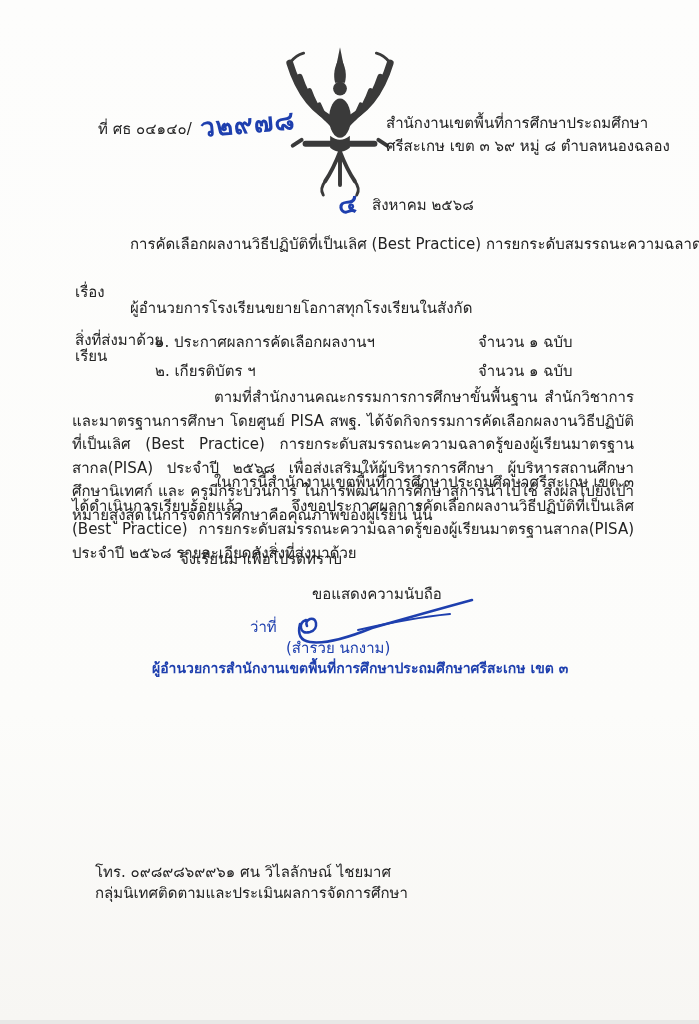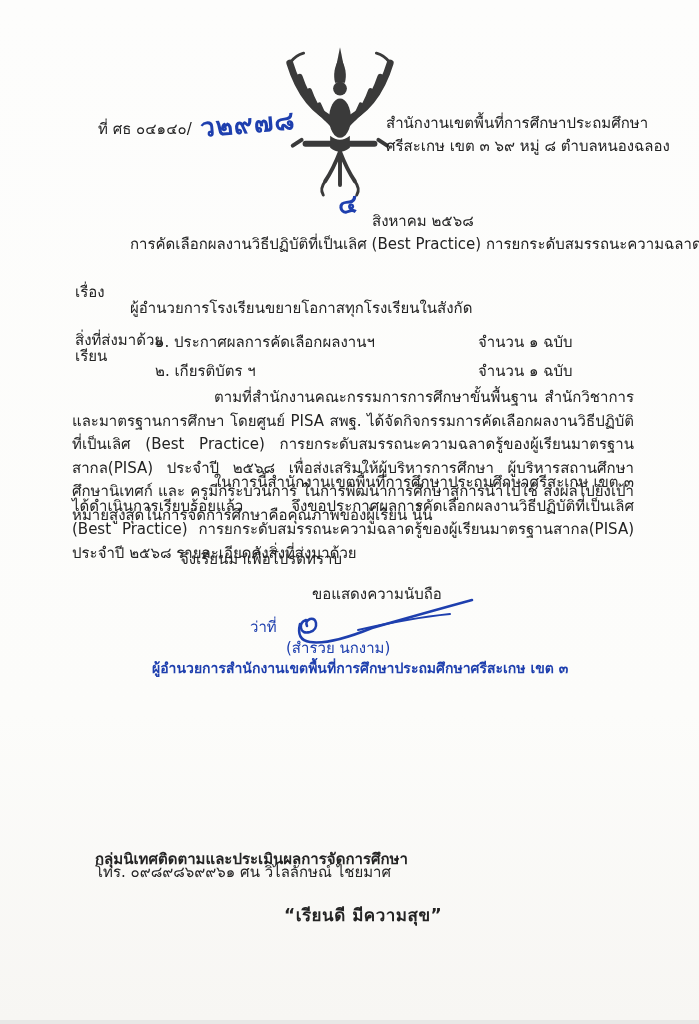--- a/index.html
+++ b/index.html
@@ -25,21 +25,21 @@
     font-weight:600;
     letter-spacing:1px;
     transform:rotate(-5deg);
     display:inline-block;
   }
   .garuda{position:absolute;left:276px;top:40px;width:128px;height:175px;}
   .ref-line{left:98px;top:118px;}
   .ref-hand{position:absolute;left:200px;top:103px;}
   .letterhead{left:386px;top:112px;text-align:left;}
   .date-day{left:338px;top:183px;}
-  .date-rest{left:372px;top:194px;margin-top:16px;}
+  .date-rest{left:372px;top:194px;}
   .row-label{display:inline-block;margin-top:48px;}
   .subject{left:75px;top:233px;width:575px;}
   .subject .content{position:absolute;left:55px;top:0;width:520px;}
   .to-row{left:75px;top:297px;}
   .to-row .content{position:absolute;left:55px;top:0;width:520px;white-space:nowrap;}
   .attach-label{left:75px;top:329px;text-align:right;}
   .attach-item-1{left:155px;top:331px;}
   .attach-item-2{left:155px;top:360px;}
   .attach-qty-1{left:478px;top:331px;}
   .attach-qty-2{left:478px;top:360px;}
@@ -50,21 +50,21 @@
     text-indent:142px;
   }
   .para1{top:386px;}
   .para2{top:471px;}
   .closing{left:180px;top:548px;}
   .salutation{left:312px;top:583px;}
   .rank{left:250px;top:615px;font-size:15px;}
   .sig-svg{position:absolute;left:288px;top:592px;width:190px;height:62px;}
   .signer-name{left:286px;top:636px;font-size:15px;}
   .signer-pos{left:152px;top:657px;font-size:14px;font-weight:600;white-space:nowrap;}
-  .footer-dept{left:95px;top:848px;font-weight:bold;}
+  .footer-dept{left:95px;top:882px;}
   .footer-contact{left:95px;top:861px;}
   .slogan{left:284px;top:901px;font-size:17px;font-weight:bold;letter-spacing:.5px;}
   .scan-edge{
     position:absolute;right:0;top:0;width:14px;height:1024px;
     background:linear-gradient(90deg, rgba(0,0,0,0) 0%, rgba(120,110,95,.08) 100%);
     pointer-events:none;
   }
 </style>
 </head>
 <body>
@@ -140,16 +140,15 @@
       <path d="M18 28 q-6 2 -5 8 q1 6 9 4 q7 -2 6 -9 q-1 -5 -6 -4 q-5 2 -3 7" stroke-width="2.5"></path>
       <path d="M12 32 q-4 16 10 18 q20 3 62 -14 Q 140 20 184 8" stroke-width="2.6"></path>
       <path d="M70 38 Q 122 26 162 22" stroke-width="2"></path>
     </g>
   </svg>
   <div class="abs blue signer-name nowrap">(สำรวย  นกงาม)</div>
   <div class="abs blue signer-pos">ผู้อำนวยการสำนักงานเขตพื้นที่การศึกษาประถมศึกษาศรีสะเกษ เขต ๓</div>
 
   <div class="abs t15 footer-dept nowrap">กลุ่มนิเทศติดตามและประเมินผลการจัดการศึกษา</div>
   <div class="abs t15 footer-contact nowrap">โทร. ๐๙๘๙๘๖๙๙๖๑ ศน วิไลลักษณ์ ไชยมาศ</div>
-  <div class="abs slogan nowrap">“เรียนดี  มีความสุข”</div>
 
   <div class="scan-edge"></div>
 </div>
 
 </body></html>

